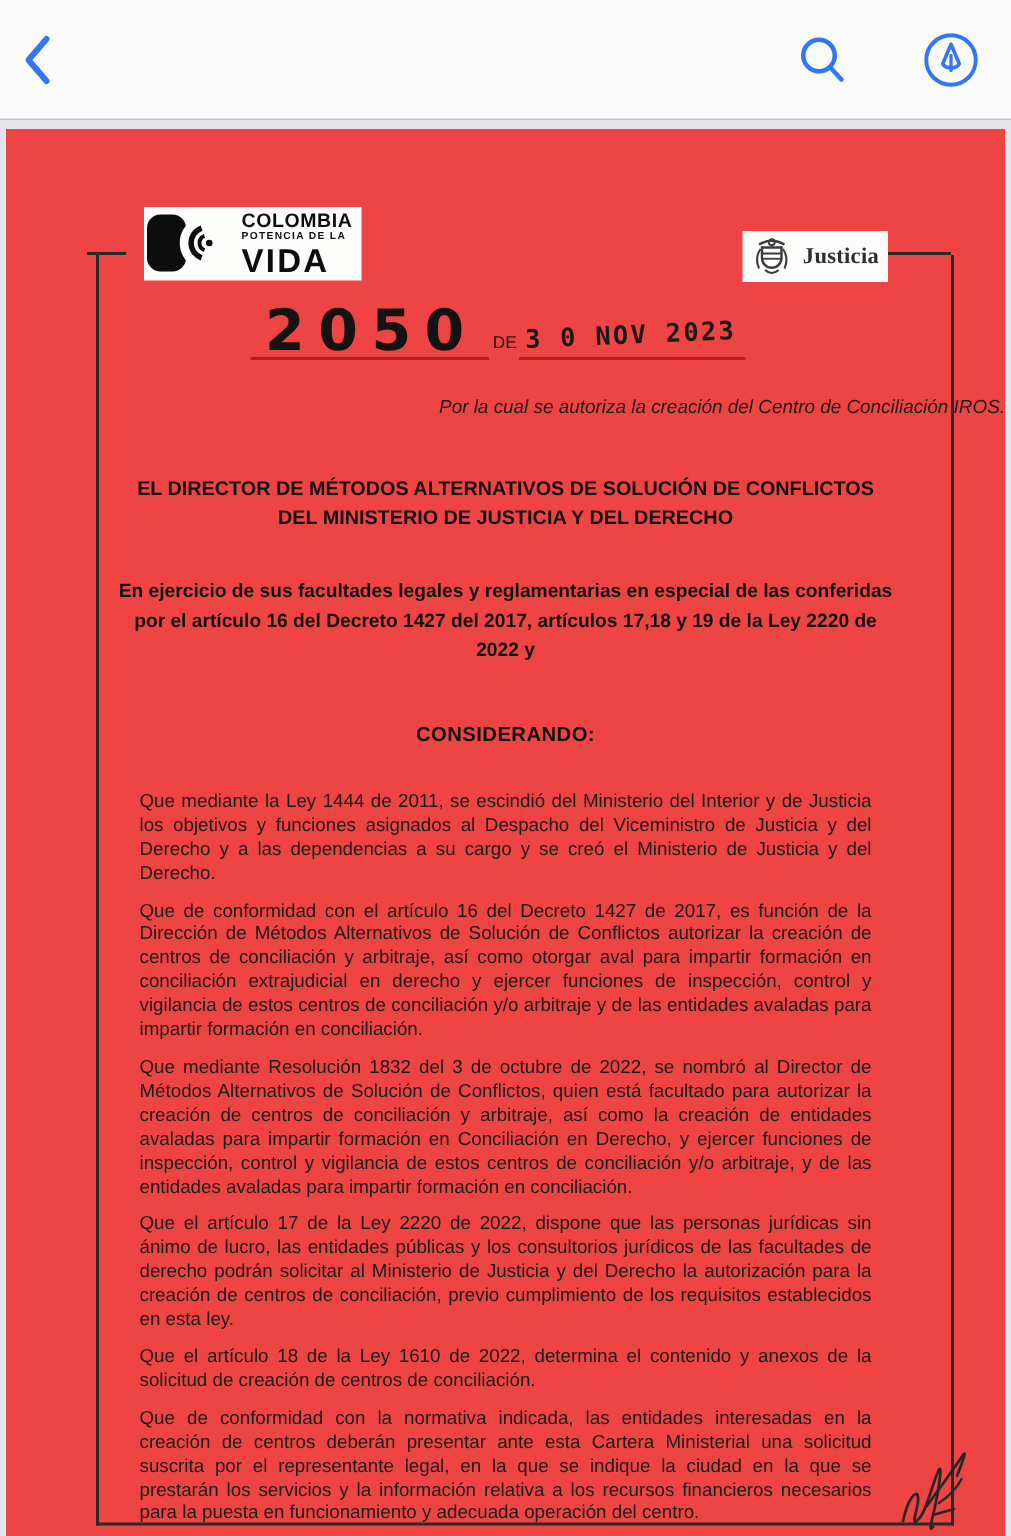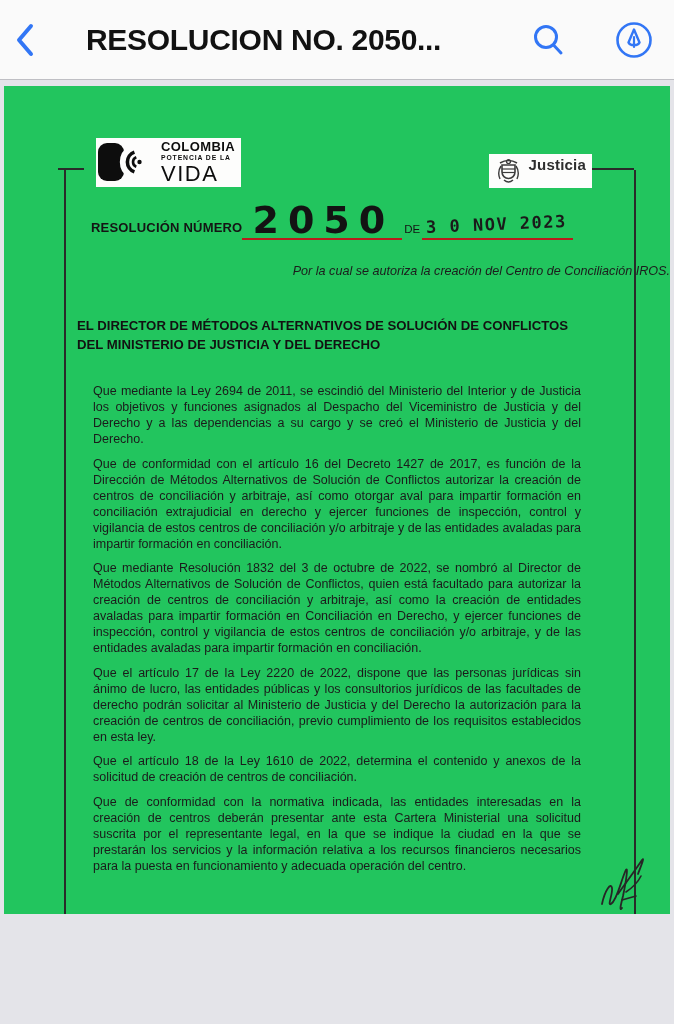--- a/index.html
+++ b/index.html
@@ -17,43 +17,43 @@
     letter-spacing:-0.3px; white-space:nowrap;
   }
   .nav-spacer { flex:1; }
   .nav-icon { width:44px; height:44px; display:flex; align-items:center; justify-content:center; cursor:pointer; }
   .nav-icon.search { margin-right:42px; }
   .nav-icon.markup { margin-right:18px; }
 
   
   .viewer { padding:6px 4px 0 4px; height:944px; }
   .sheet {
-    position:relative; width:666px; height:828px; background:#22c55e;
+    position:relative; width:666px; height:938px; background:#ef4444;
     color:#1e1e1e; overflow:hidden;
   }
 
   
   .frame {
     position:absolute; left:60px; top:84px; width:572px; height:847px;
     border-left:2px solid #2a2a2a; border-right:2px solid #2a2a2a; border-bottom:2px solid #2a2a2a;
     pointer-events:none; z-index:0;
   }
   .frame .dash-left  { position:absolute; top:-2px; left:-8px;  width:26px; border-top:2px solid #2a2a2a; }
   .frame .dash-right { position:absolute; top:-2px; right:0;    width:44px; border-top:2px solid #2a2a2a; }
 
   .sheet-inner { position:relative; z-index:1; }
 
   
   .logos-row { display:flex; justify-content:space-between; align-items:flex-start; padding:52px 78px 0 92px; }
   .logo-colombia { display:flex; align-items:center; background:#fdfdfc; padding:2px 6px 2px 2px; }
   .logo-colombia-text { margin-left:7px; color:#0d0d0d; line-height:1; }
   .logo-co-l1 { font-size:13px; font-weight:700; letter-spacing:0.4px; }
   .logo-co-l2 { font-size:6.8px; font-weight:700; letter-spacing:0.9px; margin-top:2px; }
-  .logo-co-l3 { font-size:22px; font-weight:400; letter-spacing:1.5px; margin-top:1px; }
-  .logo-justicia { display:flex; margin-top:16px; background:#fdfdfc; padding:2px 6px; }
+  .logo-co-l3 { font-size:22px; font-weight:700; letter-spacing:1.5px; margin-top:1px; }
+  .logo-justicia { display:flex; align-items:center; margin-top:16px; background:#fdfdfc; padding:2px 6px;font-family:Liberation Serif, serif; }
   .logo-justicia-label { margin-left:7px; font-size:15px; font-weight:700; color:#2e2e2e; letter-spacing:0.2px; }
 
   
   .res-line { display:flex; justify-content:center; align-items:flex-end; margin-top:14px; padding-right:10px; }
   .res-label { font-size:13px; font-weight:700; color:#141414; padding-bottom:5px; letter-spacing:0.2px; }
   .blank { border-bottom:2px solid #b91c1c; display:flex; align-items:flex-end; }
   .blank.num { padding:0 8px 0 10px; }
   .stamp-number {
     font-family:"DejaVu Sans", sans-serif; font-size:38px; font-weight:700;
     letter-spacing:9px; color:#131313; line-height:0.95;
@@ -61,21 +61,21 @@
   .res-de { font-size:11.5px; font-weight:400; color:#141414; padding:0 2px 5px 2px; }
   .blank.date { padding:0 6px 4px 4px; }
   .stamp-date {
     display:inline-block; font-family:"DejaVu Sans Mono", monospace; font-size:17px; font-weight:700;
     color:#1a1a1a; letter-spacing:1.5px; transform:rotate(-2.5deg); white-space:nowrap;
   }
 
   .subject { text-align:right; font-style:italic; font-size:12.6px; color:#1c1c1c; margin-top:24px; }
 
   .authority {
-    font-weight:700; font-size:13.2px; color:#121212;
+    text-align:center; font-weight:700; font-size:13.2px; color:#121212;
     margin:38px auto 0; width:520px; line-height:1.45;
   }
   .preamble {
     text-align:center; font-weight:700; font-size:12.8px; color:#121212;
     margin:30px auto 0; width:520px; line-height:1.5;
   }
   .considering { text-align:center; font-weight:700; font-size:13.5px; color:#121212; margin-top:40px; letter-spacing:0.3px; }
 
   .paras { width:488px; margin:30px 0 0 89px; }
   .paras p {
@@ -87,21 +87,20 @@
 </style>
 </head>
 <body>
 
 <div class="navbar">
   <div class="nav-back">
     <svg width="22" height="36" viewBox="0 0 22 36">
       <polyline points="17,4 5,18 17,32" fill="none" stroke="#3276F5" stroke-width="4" stroke-linecap="round" stroke-linejoin="round"></polyline>
     </svg>
   </div>
-  <div class="nav-title">RESOLUCION NO. 2050...</div>
   <div class="nav-spacer"></div>
   <div class="nav-icon search">
     <svg width="36" height="36" viewBox="0 0 36 36">
       <circle cx="16" cy="15" r="10.5" fill="none" stroke="#3276F5" stroke-width="3"></circle>
       <line x1="24" y1="23.5" x2="31" y2="31" stroke="#3276F5" stroke-width="3" stroke-linecap="round"></line>
     </svg>
   </div>
   <div class="nav-icon markup">
     <svg width="40" height="40" viewBox="0 0 40 40">
       <circle cx="20" cy="20" r="16.5" fill="none" stroke="#3276F5" stroke-width="2.6"></circle>
@@ -144,36 +143,37 @@
             <line x1="7" y1="13" x2="20" y2="13" stroke="#3c3c3c" stroke-width="1.2"></line>
             <line x1="7" y1="16.5" x2="20" y2="16.5" stroke="#3c3c3c" stroke-width="1.2"></line>
             <path d="M6 10 Q2 16 5 23 M21 10 Q25 16 22 23" fill="none" stroke="#3c3c3c" stroke-width="1.4"></path>
             <path d="M9 24 Q13.5 28 18 24" fill="none" stroke="#3c3c3c" stroke-width="1.4"></path>
           </svg>
           <span class="logo-justicia-label">Justicia</span>
         </div>
       </div>
 
       <div class="res-line">
-        <span class="res-label">RESOLUCIÓN NÚMERO</span>
         <span class="blank num">
           <span class="stamp-number">2050</span>
         </span>
         <span class="res-de">DE</span>
         <span class="blank date">
           <span class="stamp-date">3 0 NOV 2023</span>
         </span>
       </div>
 
       <div class="subject">Por la cual se autoriza la creación del Centro de Conciliación IROS.</div>
 
       <div class="authority">EL DIRECTOR DE MÉTODOS ALTERNATIVOS DE SOLUCIÓN DE CONFLICTOS DEL MINISTERIO DE JUSTICIA Y DEL DERECHO</div>
+      <div class="preamble">En ejercicio de sus facultades legales y reglamentarias en especial de las conferidas por el artículo 16 del Decreto 1427 del 2017, artículos 17,18 y 19 de la Ley 2220 de 2022 y</div>
+      <div class="considering">CONSIDERANDO:</div>
 
       <div class="paras">
-        <p>Que mediante la Ley 2694 de 2011, se escindió del Ministerio del Interior y de Justicia los objetivos y funciones asignados al Despacho del Viceministro de Justicia y del Derecho y a las dependencias a su cargo y se creó el Ministerio de Justicia y del Derecho.</p>
+        <p>Que mediante la Ley 1444 de 2011, se escindió del Ministerio del Interior y de Justicia los objetivos y funciones asignados al Despacho del Viceministro de Justicia y del Derecho y a las dependencias a su cargo y se creó el Ministerio de Justicia y del Derecho.</p>
         <p>Que de conformidad con el artículo 16 del Decreto 1427 de 2017, es función de la Dirección de Métodos Alternativos de Solución de Conflictos autorizar la creación de centros de conciliación y arbitraje, así como otorgar aval para impartir formación en conciliación extrajudicial en derecho y ejercer funciones de inspección, control y vigilancia de estos centros de conciliación y/o arbitraje y de las entidades avaladas para impartir formación en conciliación.</p>
         <p>Que mediante Resolución 1832 del 3 de octubre de 2022, se nombró al Director de Métodos Alternativos de Solución de Conflictos, quien está facultado para autorizar la creación de centros de conciliación y arbitraje, así como la creación de entidades avaladas para impartir formación en Conciliación en Derecho, y ejercer funciones de inspección, control y vigilancia de estos centros de conciliación y/o arbitraje, y de las entidades avaladas para impartir formación en conciliación.</p>
         <p>Que el artículo 17 de la Ley 2220 de 2022, dispone que las personas jurídicas sin ánimo de lucro, las entidades públicas y los consultorios jurídicos de las facultades de derecho podrán solicitar al Ministerio de Justicia y del Derecho la autorización para la creación de centros de conciliación, previo cumplimiento de los requisitos establecidos en esta ley.</p>
         <p>Que el artículo 18 de la Ley 1610 de 2022, determina el contenido y anexos de la solicitud de creación de centros de conciliación.</p>
         <p>Que de conformidad con la normativa indicada, las entidades interesadas en la creación de centros deberán presentar ante esta Cartera Ministerial una solicitud suscrita por el representante legal, en la que se indique la ciudad en la que se prestarán los servicios y la información relativa a los recursos financieros necesarios para la puesta en funcionamiento y adecuada operación del centro.</p>
       </div>
 
     </div>
 
     <svg class="signature" width="64" height="84" viewBox="0 0 64 84">

